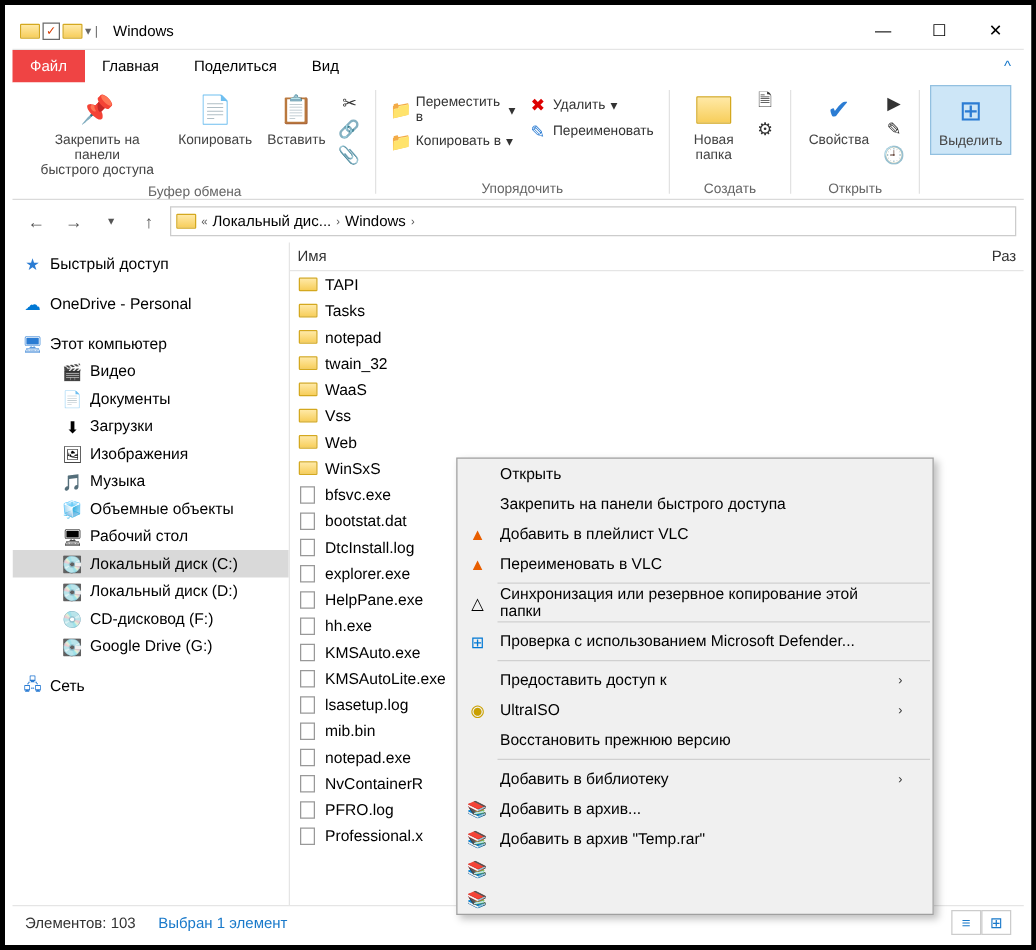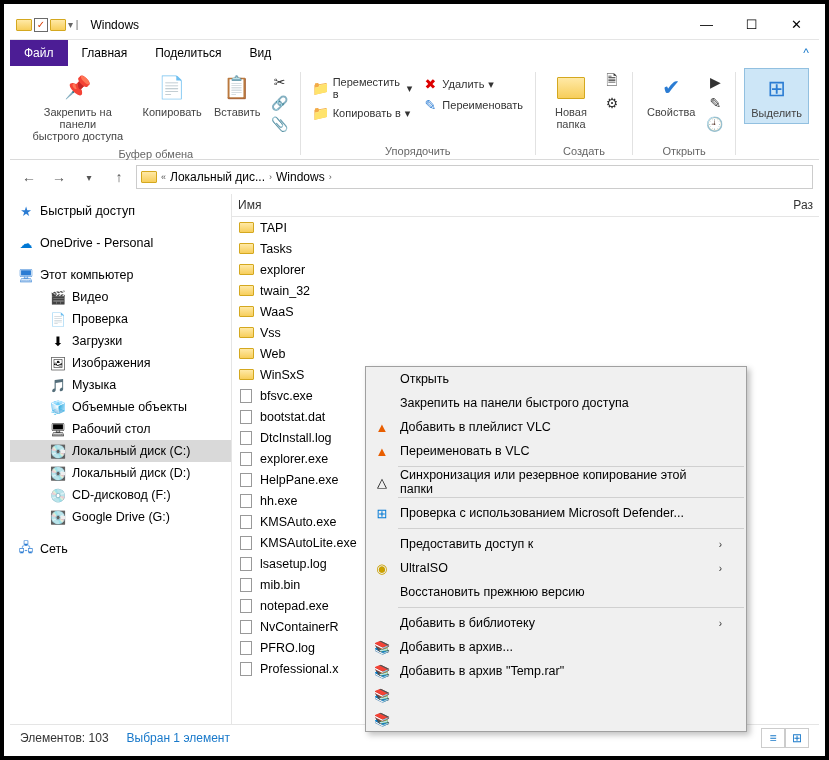--- a/index.html
+++ b/index.html
@@ -7,21 +7,21 @@
 .frame { width: 829px; height: 760px; border: 4px solid #000; position: relative; overflow: hidden; }
 .window { position: absolute; inset: 6px; background: #fff; display: flex; flex-direction: column; }
 .titlebar { display: flex; align-items: center; height: 30px; border-bottom: 1px solid #e5e5e5; }
 .sys-icons { display: flex; gap: 2px; padding-left: 6px; align-items: center; }
 .folder-icon { width: 16px; height: 12px; background: linear-gradient(#ffe9a6,#f7ce5b); border:1px solid #d4a81f; border-radius:1px; display:inline-block;}
 .checkbox-icon { width:14px; height:14px; border:1px solid #6a6a6a; display:inline-flex; align-items:center; justify-content:center; color:#d83b01; font-size:10px;}
 .window-title { margin-left:12px; font-size:12px; color:#000; }
 .sys-btns { margin-left:auto; display:flex; }
 .sys-btn { width:45px; height:30px; display:flex; align-items:center; justify-content:center; font-size:13px; color:#000; }
 .menubar { display:flex; align-items:center; height:26px; font-size:12px; }
-.menu-file { background:#4c1d95; color:#fff; padding:0 14px; height:100%; display:flex; align-items:center; }
+.menu-file { background:#ef4444; color:#fff; padding:0 14px; height:100%; display:flex; align-items:center; }
 .menu-tab { padding:0 14px; height:100%; display:flex; align-items:center; }
 .menu-help { margin-left:auto; width:26px; text-align:center; color:#1979ca; }
 .ribbon { display:flex; border-bottom:1px solid #dadada; height:94px; background:#fff; padding:2px 4px 0 4px; gap:0;}
 .ribbon-group { display:flex; flex-direction:column; align-items:center; padding:0 6px; }
 .ribbon-items { display:flex; gap:2px; flex:1; align-items:flex-start;}
 .ribbon-label { font-size:11px; color:#666; padding:2px 0; }
 .ribbon-sep { width:1px; background:#e2e2e2; margin:4px 2px; }
 .rbtn { display:flex; flex-direction:column; align-items:center; justify-content:flex-start; padding:4px 6px; font-size:11px; color:#444; text-align:center; min-width:54px; gap:2px;}
 .rbtn .ic { width:32px; height:32px; display:flex; align-items:center; justify-content:center; font-size:22px; }
 .rbtn-h { display:flex; align-items:center; gap:4px; font-size:11px; padding:2px 4px; color:#333; }
@@ -231,21 +231,21 @@
             </div>
         <div id="side-items">
               <div class="side-item">
                 <span style="padding-left:14px"></span>
                 <span class="sic">🎬</span>
                 <span>Видео</span>
               </div>
               <div class="side-item">
                 <span style="padding-left:14px"></span>
                 <span class="sic">📄</span>
-                <span>Проверка</span>
+                <span>Документы</span>
               </div>
               <div class="side-item">
                 <span style="padding-left:14px"></span>
                 <span class="sic">⬇</span>
                 <span>Загрузки</span>
               </div>
               <div class="side-item">
                 <span style="padding-left:14px"></span>
                 <span class="sic">🖼</span>
                 <span>Изображения</span>
@@ -311,21 +311,21 @@
             <div class="file-row">
               <span class="fic">
                 <span class="folder-sm"></span>
               </span>
               <span>Tasks</span>
             </div>
             <div class="file-row">
               <span class="fic">
                 <span class="folder-sm"></span>
               </span>
-              <span>explorer</span>
+              <span>notepad</span>
             </div>
             <div class="file-row">
               <span class="fic">
                 <span class="folder-sm"></span>
               </span>
               <span>twain_32</span>
             </div>
             <div class="file-row">
               <span class="fic">
                 <span class="folder-sm"></span>

